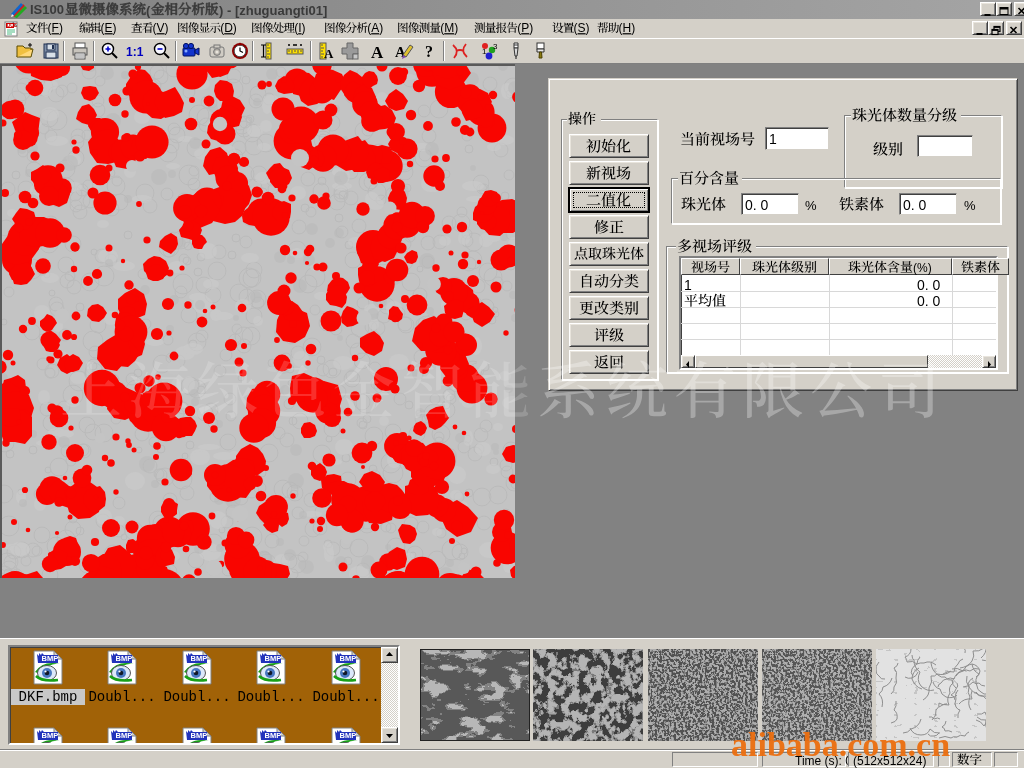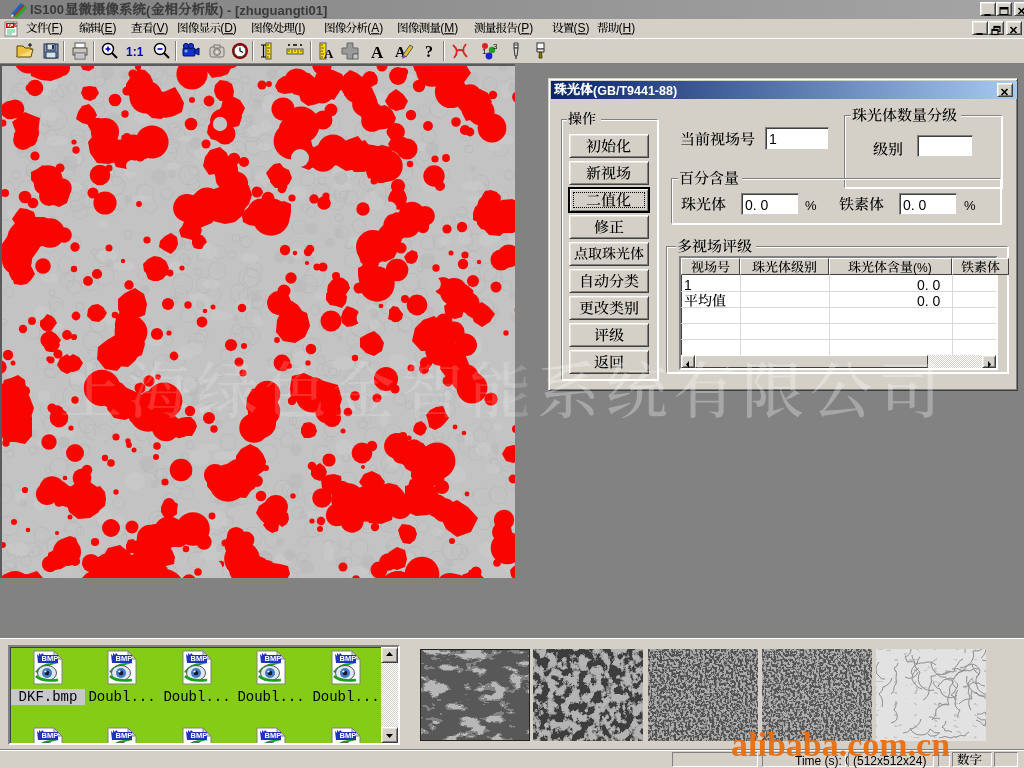--- a/index.html
+++ b/index.html
@@ -1908,31 +1908,20 @@
         <circle cx="298" cy="92" r="9.0"></circle>
         <circle cx="172" cy="302" r="6.9"></circle>
         <circle cx="238" cy="448" r="8.3"></circle>
         <circle cx="432" cy="218" r="6.9"></circle>
       </g>
     </svg>
   </div>
 <div class="abs" style="left:548px;top:78px;width:470px;height:313px;background:#d4d0c8;
 border-top:1px solid #d4d0c8;border-left:1px solid #d4d0c8;border-right:1px solid #404040;border-bottom:1px solid #404040;
 box-shadow:inset 1px 1px 0 #ffffff, inset -1px -1px 0 #808080;">
-    <div class="abs" style="left:2px;top:2px;width:466px;height:18px;background:linear-gradient(90deg,#0a246a,#a6caf0);">
-      <svg width="300" height="18" viewBox="0 0 300 18" style="position:absolute;left:3px;top:0;overflow:visible">
-        <use href="#u73e0" fill="#ffffff" stroke="#ffffff" stroke-width="69" transform="translate(0,13) scale(0.0130,-0.0130)"></use>
-        <use href="#u5149" fill="#ffffff" stroke="#ffffff" stroke-width="69" transform="translate(13,13) scale(0.0130,-0.0130)"></use>
-        <use href="#u4f53" fill="#ffffff" stroke="#ffffff" stroke-width="69" transform="translate(26,13) scale(0.0130,-0.0130)"></use>
-        <text x="39" y="13.5" font-size="12.5" font-weight="bold" fill="#fff" font-family="Liberation Sans">(GB/T9441-88)</text>
-      </svg>
-      <div class="sbtn" style="left:446px;top:2px;width:16px;height:14px;"><svg width="14" height="12" viewBox="0 0 13 12">
-          <path d="M3 3 L9 9 M9 3 L3 9" stroke="#000" stroke-width="1.6"></path>
-        </svg></div>
-    </div>
     <div class="abs grp" style="left:12px;top:40px;width:97px;height:261px;"></div>
     <div class="abs" style="left:18px;top:33px;width:34px;height:15px;background:#d4d0c8;"></div>
     <svg width="32" height="18" viewBox="0 0 32 18" style="position:absolute;left:19px;top:32px;overflow:visible">
       <use href="#u64cd" fill="#000" transform="translate(0,12.6) scale(0.0140,-0.0140)"></use>
       <use href="#u4f5c" fill="#000" transform="translate(14,12.6) scale(0.0140,-0.0140)"></use>
     </svg>
     <div class="abs btn3d" style="left:20px;top:55px;width:80px;height:24px;"></div>
     <svg width="49" height="19" viewBox="0 0 49 19" style="position:absolute;left:37px;top:59px;overflow:visible">
       <use href="#u521d" fill="#000" transform="translate(0,13.5) scale(0.0150,-0.0150)"></use>
       <use href="#u59cb" fill="#000" transform="translate(15,13.5) scale(0.0150,-0.0150)"></use>
@@ -2101,21 +2090,21 @@
           </svg></div>
         <div class="abs" style="left:14px;top:0;width:233px;height:13px;background:#d4d0c8;border-top:1px solid #fff;border-left:1px solid #fff;border-right:1px solid #404040;border-bottom:1px solid #404040;"></div>
         <div class="abs" style="left:247px;top:0;width:54px;height:13px;background:repeating-conic-gradient(#fff 0% 25%, #d4d0c8 0% 50%) 0 0/2px 2px;"></div>
         <div class="sbtn" style="left:301px;top:0;width:14px;height:13px;"><svg width="12" height="11" viewBox="0 0 12 11">
             <path d="M5 2 L8 5.5 L5 9 Z" fill="#000"></path>
           </svg></div>
       </div>
     </div>
   </div>
 <div class="abs" style="left:0;top:638px;width:1024px;height:111px;background:#d4d0c8;border-top:1px solid #fff;">
-    <div class="abs sunken2" style="left:8px;top:6px;width:392px;height:100px;background:#84cc16;">
+    <div class="abs sunken2" style="left:8px;top:6px;width:392px;height:100px;background:#a16207;">
       <div class="abs" style="left:371px;top:0;width:17px;height:96px;background:repeating-conic-gradient(#fff 0% 25%, #d4d0c8 0% 50%) 0 0/2px 2px;">
         <div class="sbtn" style="left:0;top:0;width:17px;height:16px;"><svg width="15" height="14" viewBox="0 0 15 14">
             <path d="M7.5 4 L11 8 H4 Z" fill="#000"></path>
           </svg></div>
         <div class="sbtn" style="left:0;top:80px;width:17px;height:16px;"><svg width="15" height="14" viewBox="0 0 15 14">
             <path d="M7.5 10 L11 6 H4 Z" fill="#000"></path>
           </svg></div>
       </div>
       <svg width="38" height="36" viewBox="0 0 38 36" style="position:absolute;left:19px;top:3px">
         <g>

